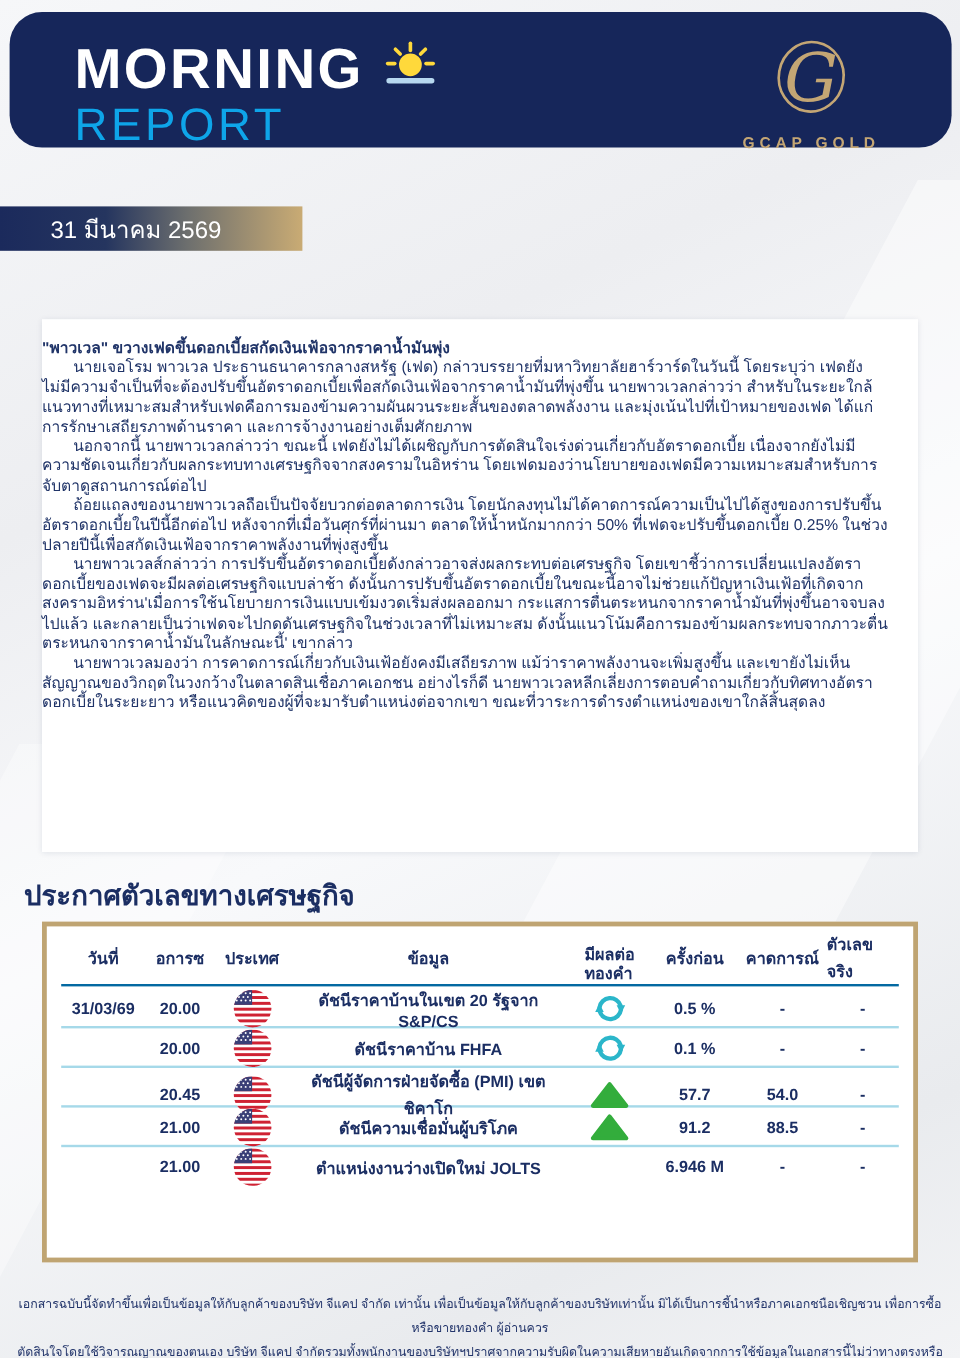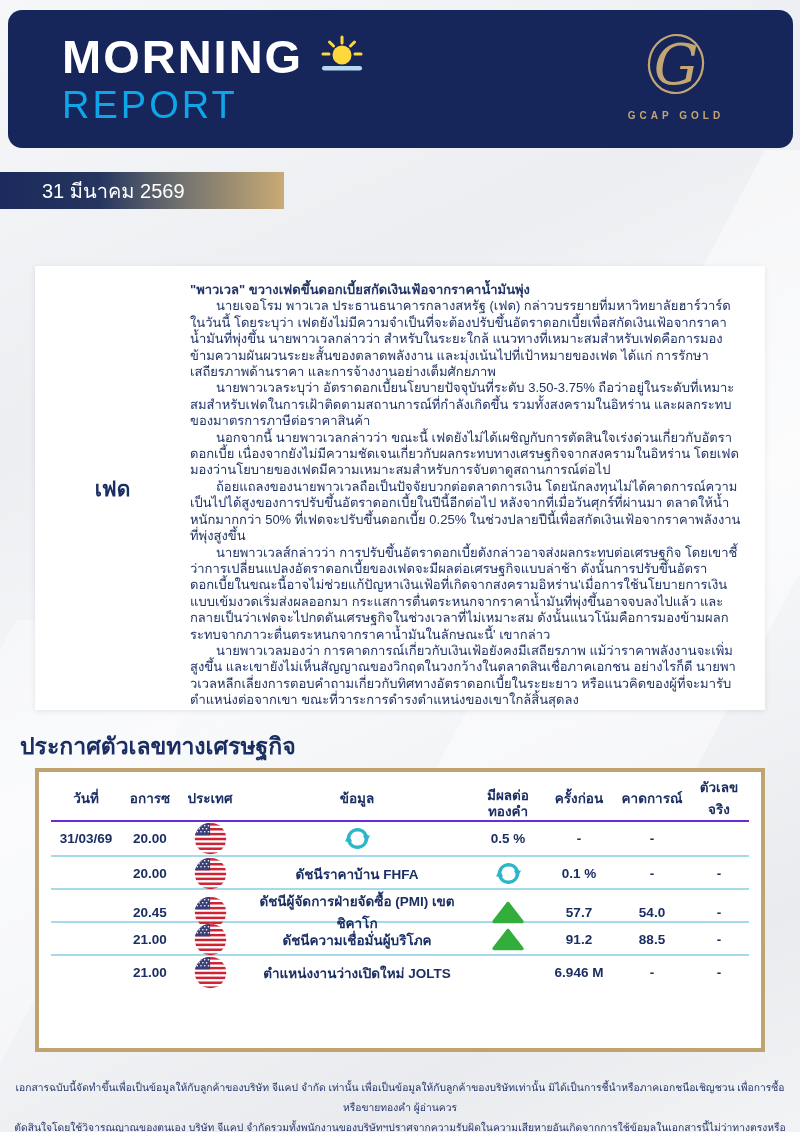--- a/index.html
+++ b/index.html
@@ -8,33 +8,33 @@
   .page{
     position:relative; width:800px; height:1132px; margin:0 auto; overflow:hidden;
     background:linear-gradient(155deg,#f6f7f9 0%,#edeef1 30%,#f8f9fb 55%,#e9ebee 85%,#f2f3f5 100%);
   }
   .bg-deco{ position:absolute; background:rgba(255,255,255,.45); transform:skewX(-28deg); pointer-events:none; }
   .bg-deco.d1{ top:150px; right:-60px; width:260px; height:620px; }
   .bg-deco.d2{ top:620px; left:-120px; width:220px; height:512px; background:rgba(255,255,255,.35); }
 
   
   .hdr{
-    position:absolute; top:10px; left:8px; right:7px; height:138px;
-    background:#16265a; border-radius:14px; color:#fff;
+    position:absolute; top:10px; left:8px; right:7px; height:113px;
+    background:#16265a; border-radius:27px; color:#fff;
   }
   .hdr-titles{ position:absolute; left:54px; top:22px; }
   .hdr-line1{ display:flex; align-items:center; gap:16px; }
   .morning{ font-size:47px; font-weight:800; letter-spacing:2px; color:#ffffff; line-height:1.05; }
   .report{ font-size:38px; font-weight:400; letter-spacing:3px; color:#0ea5e9; line-height:1.1; margin-top:4px; }
   .logo{ position:absolute; right:52px; top:20px; width:130px; text-align:center; }
-  .logo-brand{ font-size:10px; font-weight:700; letter-spacing:4px; color:#c4a674; margin-top:0px; }
+  .logo-brand{ font-size:13px; font-weight:700; letter-spacing:4px; color:#c4a674; margin-top:0px; }
 
   
   .date-banner{
-    position:absolute; top:172px; left:0; width:284px; height:37px;
+    position:absolute; top:172px; left:0; width:252px; height:37px;
     background:linear-gradient(90deg,#1b2a5c 0%,#25355f 35%,#6d6f6e 62%,#c9ab74 100%);
     display:flex; align-items:center; padding-left:42px;
     color:#fff; font-size:20px;
   }
 
   
   .sec-title{ position:absolute; left:20px; color:#1b2e63; font-size:23px; font-weight:700; }
   .sec-title.s1{ top:224px; }
   .sec-title.s2{ top:728px;text-align:center; }
 
@@ -49,22 +49,22 @@
   .news-body{ flex:1; padding:16px 24px 14px 0; color:#203468; font-size:13px; line-height:16.4px; }
   .news-headline{ font-weight:700; }
   .news-body p{ text-indent:26px; }
 
   
   .econ-table{
     position:absolute; top:768px; left:35px; width:730px; height:284px;
     background:#ffffff; border:4px solid #bfa472; padding:4px 12px;
   }
   .t-grid{ display:grid; grid-template-columns:70px 58px 62px 1fr 70px 72px 74px 60px; align-items:center; }
-  .t-header{ height:46px; color:#1b2e63; font-weight:700; font-size:13.5px; text-align:center;
-    border-bottom:2px solid #6d28d9; }
+  .t-header{ height:46px; color:#1b2e63; font-weight:700; font-size:13.5px; 
+    border-bottom:2px solid #0369a1; }
   .t-header > div{ justify-self:center; }
   .th-impact{ white-space:pre-line; line-height:1.15;margin-top:12px; }
   .t-row{ height:33px; color:#1b2e63; font-weight:700; font-size:13.5px; text-align:center; }
   .t-row + .t-row{ border-top:2px solid #a6d9e9; }
   .t-row > div{ justify-self:center; }
   .cell-data{ font-size:13.5px; }
   .flag{ width:33px; height:33px; display:block; }
   .impact-cell svg{ display:none; }
   .impact-cell.impact-neutral .refresh-svg{ display:block; }
   .impact-cell.impact-up .uptri-svg{ display:block; }
@@ -157,25 +157,23 @@
       <div class="logo-brand">GCAP GOLD</div>
     </div>
   </div>
 
   <div class="date-banner">
     <span>31 มีนาคม 2569</span>
   </div>
 
 
   <div class="news-card">
-    <div class="news-topic">เฟด</div>
     <div class="news-body">
       <div class="news-headline">"พาวเวล" ขวางเฟดขึ้นดอกเบี้ยสกัดเงินเฟ้อจากราคาน้ำมันพุ่ง</div>
       <p>นายเจอโรม พาวเวล ประธานธนาคารกลางสหรัฐ (เฟด) กล่าวบรรยายที่มหาวิทยาลัยฮาร์วาร์ดในวันนี้ โดยระบุว่า เฟดยังไม่มีความจำเป็นที่จะต้องปรับขึ้นอัตราดอกเบี้ยเพื่อสกัดเงินเฟ้อจากราคาน้ำมันที่พุ่งขึ้น นายพาวเวลกล่าวว่า สำหรับในระยะใกล้ แนวทางที่เหมาะสมสำหรับเฟดคือการมองข้ามความผันผวนระยะสั้นของตลาดพลังงาน และมุ่งเน้นไปที่เป้าหมายของเฟด ได้แก่ การรักษาเสถียรภาพด้านราคา และการจ้างงานอย่างเต็มศักยภาพ</p>
-      <p>นายพาวเวลระบุว่า อัตราดอกเบี้ยนโยบายปัจจุบันที่ระดับ 3.50-3.75% ถือว่าอยู่ในระดับที่เหมาะสมสำหรับเฟดในการเฝ้าติดตามสถานการณ์ที่กำลังเกิดขึ้น รวมทั้งสงครามในอิหร่าน และผลกระทบของมาตรการภาษีต่อราคาสินค้า</p>
       <p>นอกจากนี้ นายพาวเวลกล่าวว่า ขณะนี้ เฟดยังไม่ได้เผชิญกับการตัดสินใจเร่งด่วนเกี่ยวกับอัตราดอกเบี้ย เนื่องจากยังไม่มีความชัดเจนเกี่ยวกับผลกระทบทางเศรษฐกิจจากสงครามในอิหร่าน โดยเฟดมองว่านโยบายของเฟดมีความเหมาะสมสำหรับการจับตาดูสถานการณ์ต่อไป</p>
       <p>ถ้อยแถลงของนายพาวเวลถือเป็นปัจจัยบวกต่อตลาดการเงิน โดยนักลงทุนไม่ได้คาดการณ์ความเป็นไปได้สูงของการปรับขึ้นอัตราดอกเบี้ยในปีนี้อีกต่อไป หลังจากที่เมื่อวันศุกร์ที่ผ่านมา ตลาดให้น้ำหนักมากกว่า 50% ที่เฟดจะปรับขึ้นดอกเบี้ย 0.25% ในช่วงปลายปีนี้เพื่อสกัดเงินเฟ้อจากราคาพลังงานที่พุ่งสูงขึ้น</p>
       <p>นายพาวเวลส์กล่าวว่า การปรับขึ้นอัตราดอกเบี้ยดังกล่าวอาจส่งผลกระทบต่อเศรษฐกิจ โดยเขาชี้ว่าการเปลี่ยนแปลงอัตราดอกเบี้ยของเฟดจะมีผลต่อเศรษฐกิจแบบล่าช้า ดังนั้นการปรับขึ้นอัตราดอกเบี้ยในขณะนี้อาจไม่ช่วยแก้ปัญหาเงินเฟ้อที่เกิดจากสงครามอิหร่าน'เมื่อการใช้นโยบายการเงินแบบเข้มงวดเริ่มส่งผลออกมา กระแสการตื่นตระหนกจากราคาน้ำมันที่พุ่งขึ้นอาจจบลงไปแล้ว และกลายเป็นว่าเฟดจะไปกดดันเศรษฐกิจในช่วงเวลาที่ไม่เหมาะสม ดังนั้นแนวโน้มคือการมองข้ามผลกระทบจากภาวะตื่นตระหนกจากราคาน้ำมันในลักษณะนี้' เขากล่าว</p>
       <p>นายพาวเวลมองว่า การคาดการณ์เกี่ยวกับเงินเฟ้อยังคงมีเสถียรภาพ แม้ว่าราคาพลังงานจะเพิ่มสูงขึ้น และเขายังไม่เห็นสัญญาณของวิกฤตในวงกว้างในตลาดสินเชื่อภาคเอกชน อย่างไรก็ดี นายพาวเวลหลีกเลี่ยงการตอบคำถามเกี่ยวกับทิศทางอัตราดอกเบี้ยในระยะยาว หรือแนวคิดของผู้ที่จะมารับตำแหน่งต่อจากเขา ขณะที่วาระการดำรงตำแหน่งของเขาใกล้สิ้นสุดลง</p>
     </div>
   </div>
 
   <div class="sec-title s2">ประกาศตัวเลขทางเศรษฐกิจ</div>
 
   <div class="econ-table">
@@ -192,20 +190,21 @@
     </div>
 
     <div class="t-grid t-row">
       <div>31/03/69</div>
       <div>20.00</div>
       <div>
           <svg class="flag">
             <use href="#us-flag"></use>
           </svg>
         </div>
+      <div class="cell-data">ดัชนีราคาบ้านในเขต 20 รัฐจาก S&amp;P/CS</div>
       <div class="impact-cell impact-neutral">
         <svg class="refresh-svg" width="33" height="33">
             <use href="#refresh-cycle"></use>
           </svg>
 
       </div>
       <div>0.5 %</div>
       <div>-</div>
       <div>-</div>
     </div>

